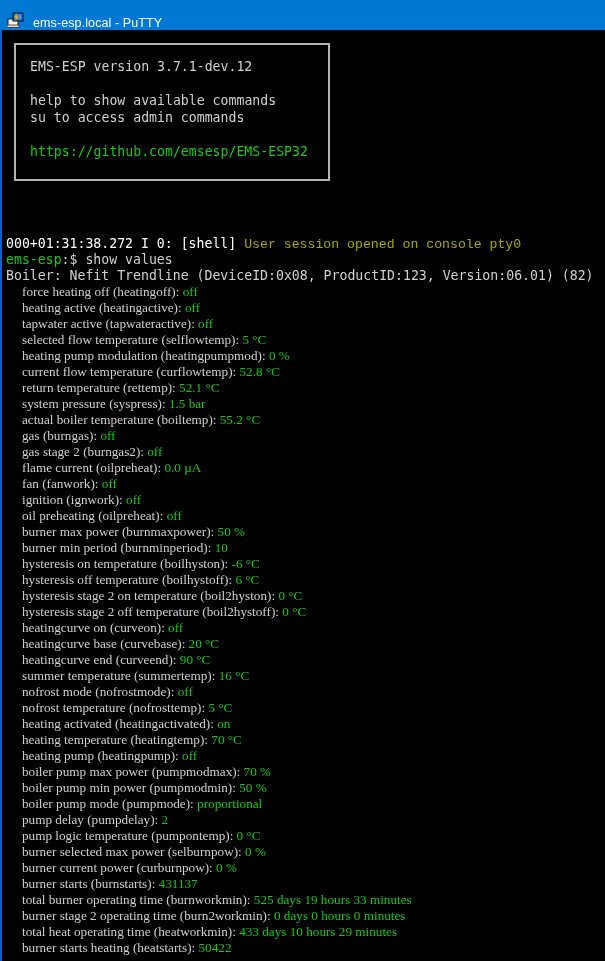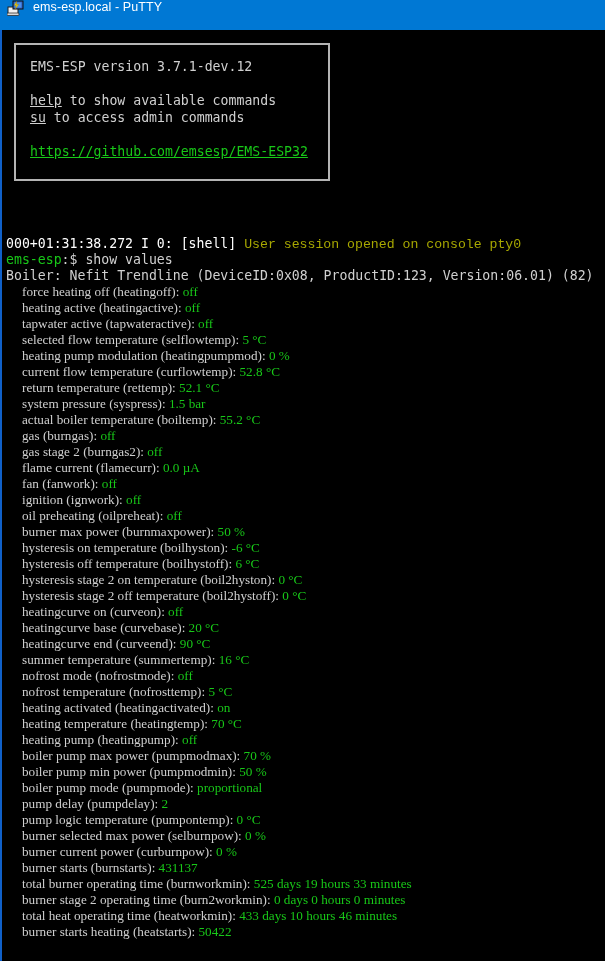--- a/index.html
+++ b/index.html
@@ -21,21 +21,21 @@
     height: 961px;
     background: #000000;
     box-sizing: border-box;
   }
 
   
   #title-bar {
     height: 30px;
     background: #0078d4;
     display: flex;
-    align-items: flex-start;
+    align-items: flex-end;
     padding-left: 7px;
     box-sizing: border-box;
     overflow: hidden;
   }
   #putty-icon {
     width: 18px;
     height: 18px;
     flex: 0 0 18px;
     margin-right: 8px;
     display: block;
@@ -67,21 +67,21 @@
     height: 16px;
     white-space: pre;
     color: #c8c8c8;
     letter-spacing: 0px;
   }
 
   .fg-white  { color: #d0d0d0; }
   .fg-green  { color: #18c818; }
   .fg-yellow { color: #a8a800; font-family: Liberation Mono, monospace; }
   .fg-gray   { color: #ffffff; }
-  .uline     { text-decoration: underline; }
+  .uline     { }
 
   
   #welcome-box {
     position: absolute;
     left: 12px;
     top: 13px;
     width: 316px;
     height: 138px;
     border: 2px solid #b4b4b4;
     box-sizing: border-box;
@@ -146,25 +146,26 @@
           <div class="tline indent"><span class="fg-white">heating active (heatingactive): </span><span class="fg-green">off</span></div>
           <div class="tline indent"><span class="fg-white">tapwater active (tapwateractive): </span><span class="fg-green">off</span></div>
           <div class="tline indent"><span class="fg-white">selected flow temperature (selflowtemp): </span><span class="fg-green">5 °C</span></div>
           <div class="tline indent"><span class="fg-white">heating pump modulation (heatingpumpmod): </span><span class="fg-green">0 %</span></div>
           <div class="tline indent"><span class="fg-white">current flow temperature (curflowtemp): </span><span class="fg-green">52.8 °C</span></div>
           <div class="tline indent"><span class="fg-white">return temperature (rettemp): </span><span class="fg-green">52.1 °C</span></div>
           <div class="tline indent"><span class="fg-white">system pressure (syspress): </span><span class="fg-green">1.5 bar</span></div>
           <div class="tline indent"><span class="fg-white">actual boiler temperature (boiltemp): </span><span class="fg-green">55.2 °C</span></div>
           <div class="tline indent"><span class="fg-white">gas (burngas): </span><span class="fg-green">off</span></div>
           <div class="tline indent"><span class="fg-white">gas stage 2 (burngas2): </span><span class="fg-green">off</span></div>
-          <div class="tline indent"><span class="fg-white">flame current (flamecurr): </span><span class="fg-green">0.0 µA</span></div>
+          <div class="tline indent"><span class="fg-white">flame current (oilpreheat): </span><span class="fg-green">0.0 µA</span></div>
           <div class="tline indent"><span class="fg-white">fan (fanwork): </span><span class="fg-green">off</span></div>
           <div class="tline indent"><span class="fg-white">ignition (ignwork): </span><span class="fg-green">off</span></div>
           <div class="tline indent"><span class="fg-white">oil preheating (oilpreheat): </span><span class="fg-green">off</span></div>
           <div class="tline indent"><span class="fg-white">burner max power (burnmaxpower): </span><span class="fg-green">50 %</span></div>
+          <div class="tline indent"><span class="fg-white">burner min period (burnminperiod): </span><span class="fg-green">10</span></div>
           <div class="tline indent"><span class="fg-white">hysteresis on temperature (boilhyston): </span><span class="fg-green">-6 °C</span></div>
           <div class="tline indent"><span class="fg-white">hysteresis off temperature (boilhystoff): </span><span class="fg-green">6 °C</span></div>
           <div class="tline indent"><span class="fg-white">hysteresis stage 2 on temperature (boil2hyston): </span><span class="fg-green">0 °C</span></div>
           <div class="tline indent"><span class="fg-white">hysteresis stage 2 off temperature (boil2hystoff): </span><span class="fg-green">0 °C</span></div>
           <div class="tline indent"><span class="fg-white">heatingcurve on (curveon): </span><span class="fg-green">off</span></div>
           <div class="tline indent"><span class="fg-white">heatingcurve base (curvebase): </span><span class="fg-green">20 °C</span></div>
           <div class="tline indent"><span class="fg-white">heatingcurve end (curveend): </span><span class="fg-green">90 °C</span></div>
           <div class="tline indent"><span class="fg-white">summer temperature (summertemp): </span><span class="fg-green">16 °C</span></div>
           <div class="tline indent"><span class="fg-white">nofrost mode (nofrostmode): </span><span class="fg-green">off</span></div>
           <div class="tline indent"><span class="fg-white">nofrost temperature (nofrosttemp): </span><span class="fg-green">5 °C</span></div>
@@ -174,20 +175,20 @@
           <div class="tline indent"><span class="fg-white">boiler pump max power (pumpmodmax): </span><span class="fg-green">70 %</span></div>
           <div class="tline indent"><span class="fg-white">boiler pump min power (pumpmodmin): </span><span class="fg-green">50 %</span></div>
           <div class="tline indent"><span class="fg-white">boiler pump mode (pumpmode): </span><span class="fg-green">proportional</span></div>
           <div class="tline indent"><span class="fg-white">pump delay (pumpdelay): </span><span class="fg-green">2</span></div>
           <div class="tline indent"><span class="fg-white">pump logic temperature (pumpontemp): </span><span class="fg-green">0 °C</span></div>
           <div class="tline indent"><span class="fg-white">burner selected max power (selburnpow): </span><span class="fg-green">0 %</span></div>
           <div class="tline indent"><span class="fg-white">burner current power (curburnpow): </span><span class="fg-green">0 %</span></div>
           <div class="tline indent"><span class="fg-white">burner starts (burnstarts): </span><span class="fg-green">431137</span></div>
           <div class="tline indent"><span class="fg-white">total burner operating time (burnworkmin): </span><span class="fg-green">525 days 19 hours 33 minutes</span></div>
           <div class="tline indent"><span class="fg-white">burner stage 2 operating time (burn2workmin): </span><span class="fg-green">0 days 0 hours 0 minutes</span></div>
-          <div class="tline indent"><span class="fg-white">total heat operating time (heatworkmin): </span><span class="fg-green">433 days 10 hours 46 minutes</span></div>
+          <div class="tline indent"><span class="fg-white">total heat operating time (heatworkmin): </span><span class="fg-green">433 days 10 hours 29 minutes</span></div>
           <div class="tline indent"><span class="fg-white">burner starts heating (heatstarts): </span><span class="fg-green">50422</span></div>
         </div>
 
     </div>
 
   </div>
 </div>
 
 </body></html>

